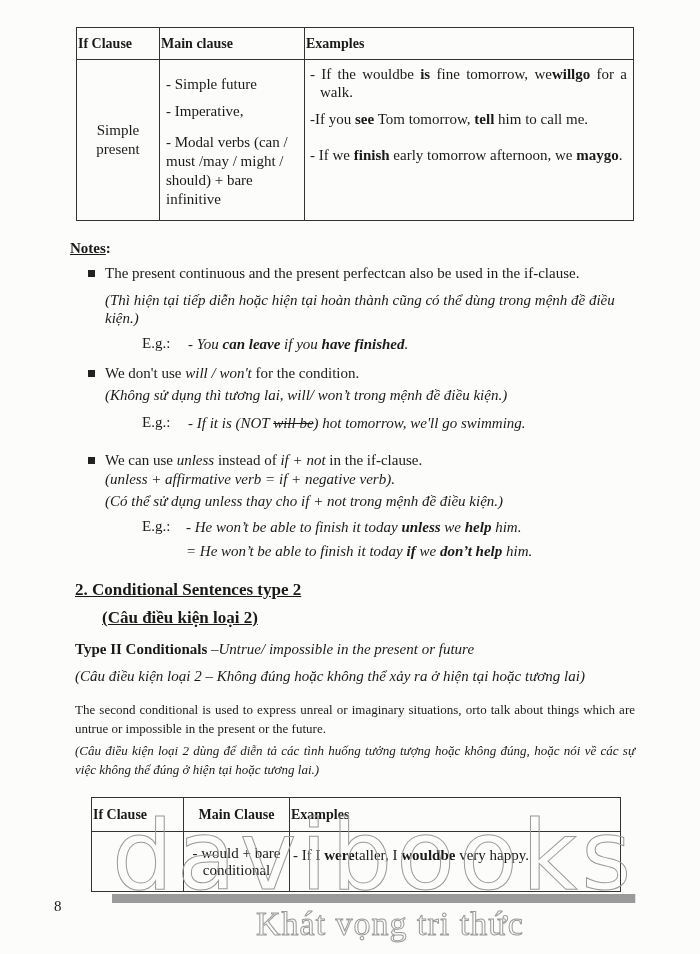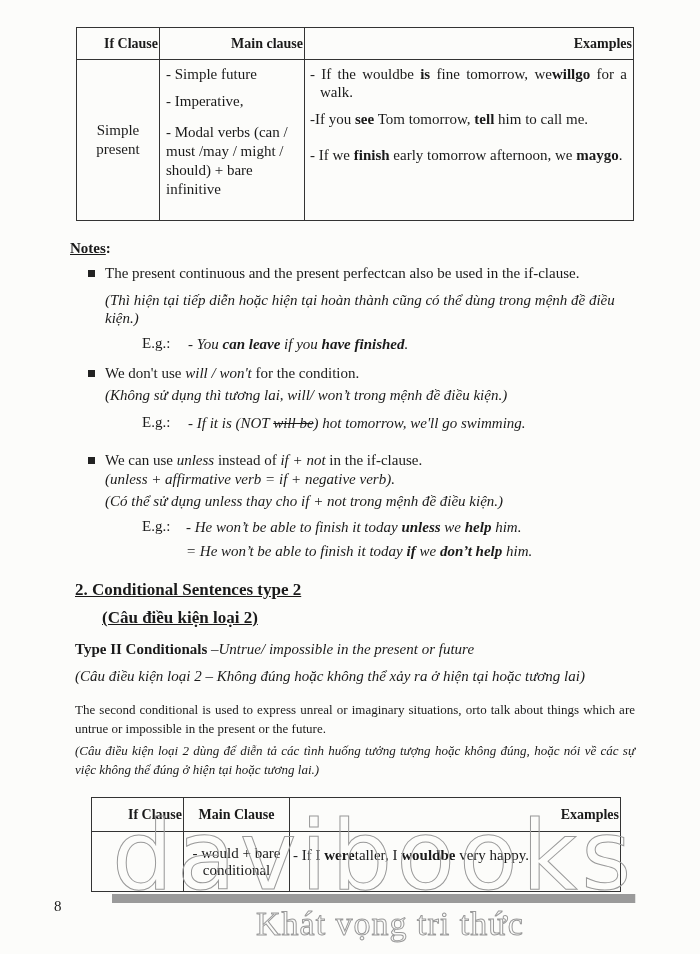--- a/index.html
+++ b/index.html
@@ -5,21 +5,21 @@
   html, body { margin: 0; padding: 0; }
   body {
     width: 700px; height: 954px; position: relative; overflow: hidden;
     background: #fcfcfa;
     font-family: "Liberation Serif", serif;
     color: #1a1a1a;
   }
   .abs { position: absolute; }
   table.grid { border-collapse: collapse; position: absolute; }
   table.grid td, table.grid th { border: 1px solid #333; vertical-align: middle; }
-  table.grid th { font-weight: bold; font-size: 14px; text-align: right; }
+  table.grid th { font-weight: bold; font-size: 14px; text-align: left; }
   .t1 { left: 76px; top: 27px; width: 558px; }
   .t1 th { height: 29px; }
   .t1 td { height: 158px; font-size: 15px; }
   .c-if { width: 80px; text-align: center; line-height: 19px; }
   .c-main { width: 134px; padding: 0 4px 0 6px; line-height: 19px; vertical-align: top !important; }
   .c-main p { margin: 0; }
   .c-ex { padding: 0 6px 0 5px; vertical-align: top !important; line-height: 18px; }
   .c-ex p { margin: 0; }
   .hang { padding-left: 10px; text-indent: -10px; }
   b { font-weight: bold; }
@@ -53,21 +53,21 @@
       <tr>
     <th class="c-if">If Clause</th>
     <th>Main clause</th>
     <th>Examples</th>
   </tr>
   <tr>
     <td class="c-if">
       <span style="display:inline-block;width:56px;">Simple present</span>
     </td>
     <td class="c-main">
-      <p style="margin-top:5px">- Simple future</p>
+      <p style="margin-top:15px">- Simple future</p>
       <p style="margin-top:8px">- Imperative,</p>
       <p style="margin-top:12px">- Modal verbs (can / must /may / might / should) + bare infinitive</p>
     </td>
     <td class="c-ex">
       <p class="hang" style="margin-top:5px;text-align:justify">
         <span>- If  the wouldbe </span><b>is</b><span> fine tomorrow, we</span><b>willgo</b><span> for a walk.</span>
       </p>
       <p style="margin-top:9px">
         <span>-If you </span><b>see</b><span> Tom tomorrow, </span><b>tell</b><span> him to call me.</span>
       </p>

